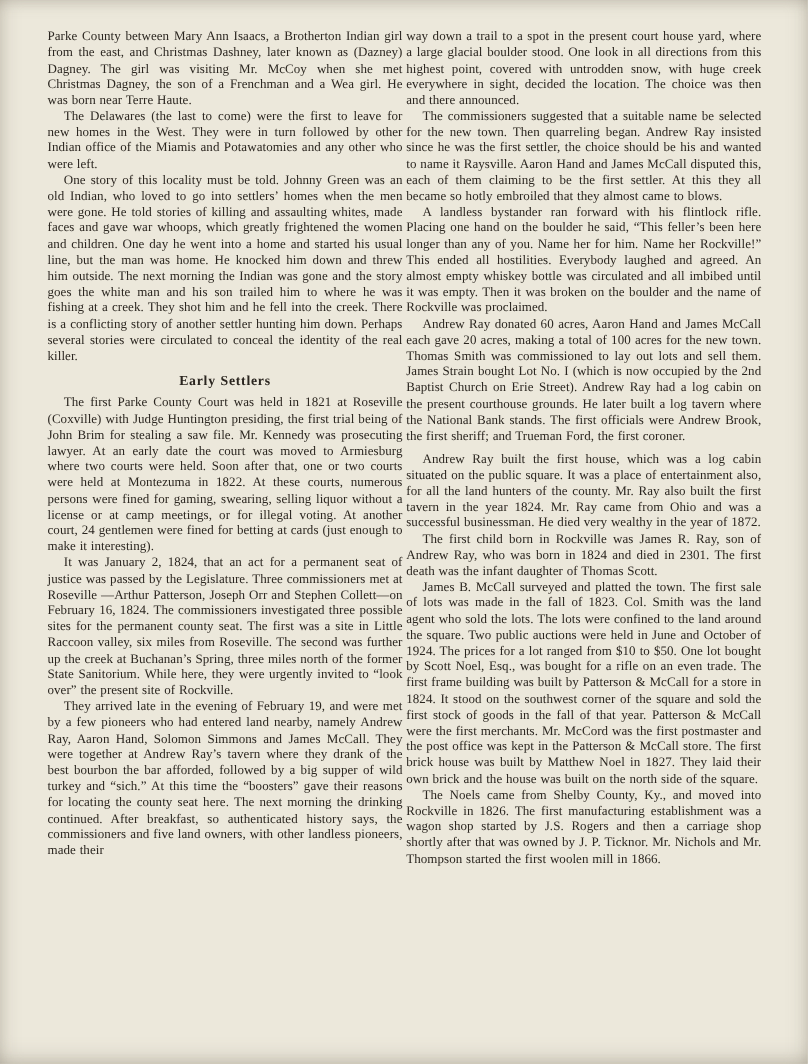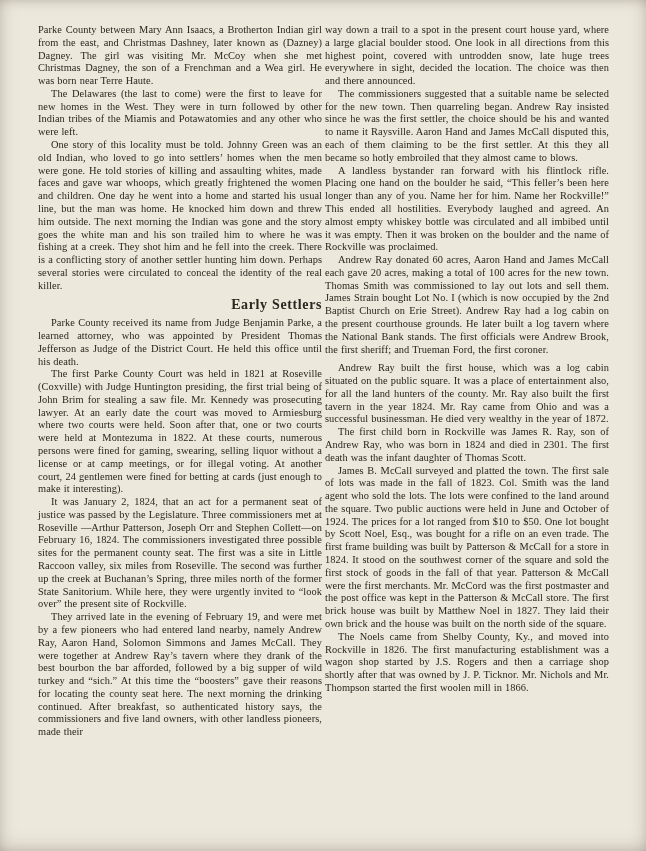--- a/index.html
+++ b/index.html
@@ -36,44 +36,43 @@
     font-size: 10.4px;
     line-height: 12.78px;
     text-align: justify;
     letter-spacing: 0.05px;
     word-spacing: 0.4px;
   }
   .column p { margin: 0; }
   .column p.indent { text-indent: 13px; }
   .column p.gap-before { margin-top: 6px; }
   .column h3 {
-    text-align: right;
-    font-size: 14px;
+    text-align: center;
+    font-size: 11px;
     font-weight: bold;
     letter-spacing: 0.6px;
     margin: 7px 0 5px 0;
   }
 </style>
 </head>
 <body>
 
 <div class="scan-page">
   <div class="content">
     <div class="column">
         <p>Parke County between Mary Ann Isaacs, a Brotherton Indian girl from the east, and Christmas Dashney, later known as (Dazney) Dagney. The girl was visiting Mr. McCoy when she met Christmas Dagney, the son of a Frenchman and a Wea girl. He was born near Terre Haute.</p>
-        <p class="indent">The Delawares (the last to come) were the first to leave for new homes in the West. They were in turn followed by other Indian tribes of the Miamis and Potawatomies and any other who were left.</p>
+        <p class="indent">The Delawares (the last to come) were the first to leave for new homes in the West. They were in turn followed by other Indian office of the Miamis and Potawatomies and any other who were left.</p>
         <p class="indent">One story of this locality must be told. Johnny Green was an old Indian, who loved to go into settlers’ homes when the men were gone. He told stories of killing and assaulting whites, made faces and gave war whoops, which greatly frightened the women and children. One day he went into a home and started his usual line, but the man was home. He knocked him down and threw him outside. The next morning the Indian was gone and the story goes the white man and his son trailed him to where he was fishing at a creek. They shot him and he fell into the creek. There is a conflicting story of another settler hunting him down. Perhaps several stories were circulated to conceal the identity of the real killer.</p>
         <h3>Early Settlers</h3>
-        <p class="indent">Parke County received its name from Judge Benjamin Parke, a learned attorney, who was appointed by President Thomas Jefferson as Judge of the District Court. He held this office until his death.</p>
         <p class="indent">The first Parke County Court was held in 1821 at Roseville (Coxville) with Judge Huntington presiding, the first trial being of John Brim for stealing a saw file. Mr. Kennedy was prosecuting lawyer. At an early date the court was moved to Armiesburg where two courts were held. Soon after that, one or two courts were held at Montezuma in 1822. At these courts, numerous persons were fined for gaming, swearing, selling liquor without a license or at camp meetings, or for illegal voting. At another court, 24 gentlemen were fined for betting at cards (just enough to make it interesting).</p>
         <p class="indent">It was January 2, 1824, that an act for a permanent seat of justice was passed by the Legislature. Three commissioners met at Roseville —Arthur Patterson, Joseph Orr and Stephen Collett—on February 16, 1824. The commissioners investigated three possible sites for the permanent county seat. The first was a site in Little Raccoon valley, six miles from Roseville. The second was further up the creek at Buchanan’s Spring, three miles north of the former State Sanitorium. While here, they were urgently invited to “look over” the present site of Rockville.</p>
         <p class="indent">They arrived late in the evening of February 19, and were met by a few pioneers who had entered land nearby, namely Andrew Ray, Aaron Hand, Solomon Simmons and James McCall. They were together at Andrew Ray’s tavern where they drank of the best bourbon the bar afforded, followed by a big supper of wild turkey and “sich.” At this time the “boosters” gave their reasons for locating the county seat here. The next morning the drinking continued. After breakfast, so authenticated history says, the commissioners and five land owners, with other landless pioneers, made their</p>
       </div>
     <div class="column">
-        <p>way down a trail to a spot in the present court house yard, where a large glacial boulder stood. One look in all directions from this highest point, covered with untrodden snow, late huge trees everywhere in sight, decided the location. The choice was then and there announced.</p>
+        <p>way down a trail to a spot in the present court house yard, where a large glacial boulder stood. One look in all directions from this highest point, covered with untrodden snow, with huge creek everywhere in sight, decided the location. The choice was then and there announced.</p>
         <p class="indent">The commissioners suggested that a suitable name be selected for the new town. Then quarreling began. Andrew Ray insisted since he was the first settler, the choice should be his and wanted to name it Raysville. Aaron Hand and James McCall disputed this, each of them claiming to be the first settler. At this they all became so hotly embroiled that they almost came to blows.</p>
         <p class="indent">A landless bystander ran forward with his flintlock rifle. Placing one hand on the boulder he said, “This feller’s been here longer than any of you. Name her for him. Name her Rockville!” This ended all hostilities. Everybody laughed and agreed. An almost empty whiskey bottle was circulated and all imbibed until it was empty. Then it was broken on the boulder and the name of Rockville was proclaimed.</p>
         <p class="indent">Andrew Ray donated 60 acres, Aaron Hand and James McCall each gave 20 acres, making a total of 100 acres for the new town. Thomas Smith was commissioned to lay out lots and sell them. James Strain bought Lot No. I (which is now occupied by the 2nd Baptist Church on Erie Street). Andrew Ray had a log cabin on the present courthouse grounds. He later built a log tavern where the National Bank stands. The first officials were Andrew Brook, the first sheriff; and Trueman Ford, the first coroner.</p>
         <p class="indent gap-before">Andrew Ray built the first house, which was a log cabin situated on the public square. It was a place of entertainment also, for all the land hunters of the county. Mr. Ray also built the first tavern in the year 1824. Mr. Ray came from Ohio and was a successful businessman. He died very wealthy in the year of 1872.</p>
         <p class="indent">The first child born in Rockville was James R. Ray, son of Andrew Ray, who was born in 1824 and died in 2301. The first death was the infant daughter of Thomas Scott.</p>
         <p class="indent">James B. McCall surveyed and platted the town. The first sale of lots was made in the fall of 1823. Col. Smith was the land agent who sold the lots. The lots were confined to the land around the square. Two public auctions were held in June and October of 1924. The prices for a lot ranged from $10 to $50. One lot bought by Scott Noel, Esq., was bought for a rifle on an even trade. The first frame building was built by Patterson &amp; McCall for a store in 1824. It stood on the southwest corner of the square and sold the first stock of goods in the fall of that year. Patterson &amp; McCall were the first merchants. Mr. McCord was the first postmaster and the post office was kept in the Patterson &amp; McCall store. The first brick house was built by Matthew Noel in 1827. They laid their own brick and the house was built on the north side of the square.</p>
         <p class="indent">The Noels came from Shelby County, Ky., and moved into Rockville in 1826. The first manufacturing establishment was a wagon shop started by J.S. Rogers and then a carriage shop shortly after that was owned by J. P. Ticknor. Mr. Nichols and Mr. Thompson started the first woolen mill in 1866.</p>
       </div>
   </div>
 </div>

